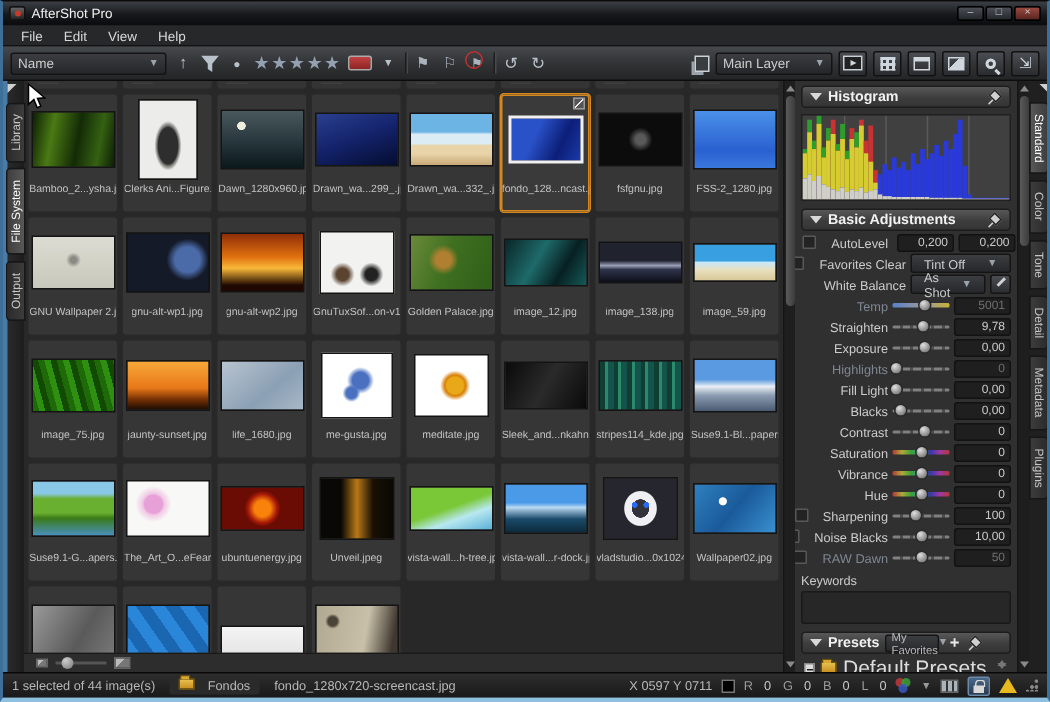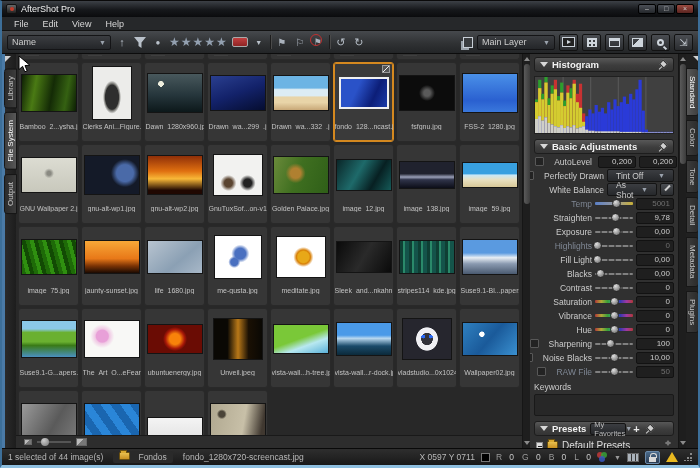--- a/index.html
+++ b/index.html
@@ -110,21 +110,21 @@
   .dd-sm .caret{color:#9aa2ac;font-size:7px;margin-left:auto;}
   .eyedrop{width:14px;height:13px;flex:none;border:1px solid #141414;border-radius:2px;background:linear-gradient(#4a4d52,#2a2c2f);position:relative;}
   .eyedrop::after{content:"";position:absolute;left:3px;top:3px;width:7px;height:2px;background:#d0d0d0;transform:rotate(-45deg);}
   .kw-label{font-size:8.5px;color:#ccc;margin:4px 0 2px;}
   .kw-box{height:22px;flex:none;background:#272727;border:1px solid #191919;border-radius:2px;}
   
   .presets-hd{margin-top:5px;}
   .dd-fav{width:36px;flex:none;height:12px;background:linear-gradient(#3b3d41,#26282b);border:1px solid #141414;border-radius:2px;color:#bbb;font-size:7.5px;display:flex;align-items:center;padding:0 3px;}
   .plus-btn{width:12px;color:#e8e8e8;font-size:11px;font-weight:bold;text-align:center;flex:none;}
   .tree{flex:1;overflow:hidden;padding:3px 0 0 2px;position:relative;}
-  .tree-row{display:flex;align-items:center;gap:4px;height:12px;font-size:10px;color:#ddd;}
+  .tree-row{display:flex;align-items:center;gap:4px;height:12px;font-size:14px;color:#ddd;}
   .minus-box{width:7px;height:7px;background:#ddd;border:1px solid #888;position:relative;flex:none;}
   .minus-box::after{content:"";position:absolute;left:1px;top:3px;width:4px;height:1px;background:#222;}
   .folder{width:11px;height:8px;background:linear-gradient(#e8c050,#c89020);border:1px solid #6a5010;border-radius:1px;position:relative;flex:none;}
   .folder::before{content:"";position:absolute;left:0;top:-3px;width:5px;height:2px;background:#d8a830;border:1px solid #6a5010;border-bottom:none;border-radius:1px 1px 0 0;}
   .tree .arr{position:absolute;right:3px;width:0;height:0;border-left:3px solid transparent;border-right:3px solid transparent;}
   .tree .arr.up{top:4px;border-bottom:4px solid #777;}
   .tree .arr.dn{bottom:2px;border-top:4px solid #777;}
   
   .statusbar{height:17px;flex:none;background:linear-gradient(#2e2e2e,#191919);border-top:1px solid #090909;display:flex;align-items:center;font-size:8.5px;color:#b8b8b8;padding:0 6px;gap:10px;}
   .sb-folder{display:flex;gap:8px;background:#2a2a2a;padding:1px 6px;border-radius:2px;}
@@ -727,21 +727,21 @@
         <span class="adj-label" style="width:auto">AutoLevel</span>
           </span>
         <span style="flex:1"></span>
         <span class="valbox">0,200</span>
         <span class="valbox">0,200</span>
       </div>
 
       <div class="adj-row">
         <span class="lz" style="width:70px">
             <span class="chk"></span>
-        <span class="adj-label">Perfectly Drawn</span>
+        <span class="adj-label">Favorites Clear</span>
           </span>
         <div class="dd-sm">
           <span>Tint Off</span>
           <span class="caret">▼</span>
         </div>
       </div>
 
       <div class="adj-row">
         <span class="lz" style="width:70px">
             <span class="adj-label">White Balance</span>
@@ -872,21 +872,21 @@
             </span>
             <div class="slider">
               <div class="track"></div>
               <div class="knob" style="left: calc(50% - 4px);"></div>
             </div>
             <span class="valbox">10,00</span>
           </div>
           <div class="adj-row">
             <span class="lz">
               <span class="chk"></span>
-              <span class="adj-label dim">RAW File</span>
+              <span class="adj-label dim">RAW Dawn</span>
             </span>
             <div class="slider">
               <div class="track"></div>
               <div class="knob" style="left: calc(50% - 4px);"></div>
             </div>
             <span class="valbox dim">50</span>
           </div>
         </div>
 
       <div class="kw-label">Keywords</div>

